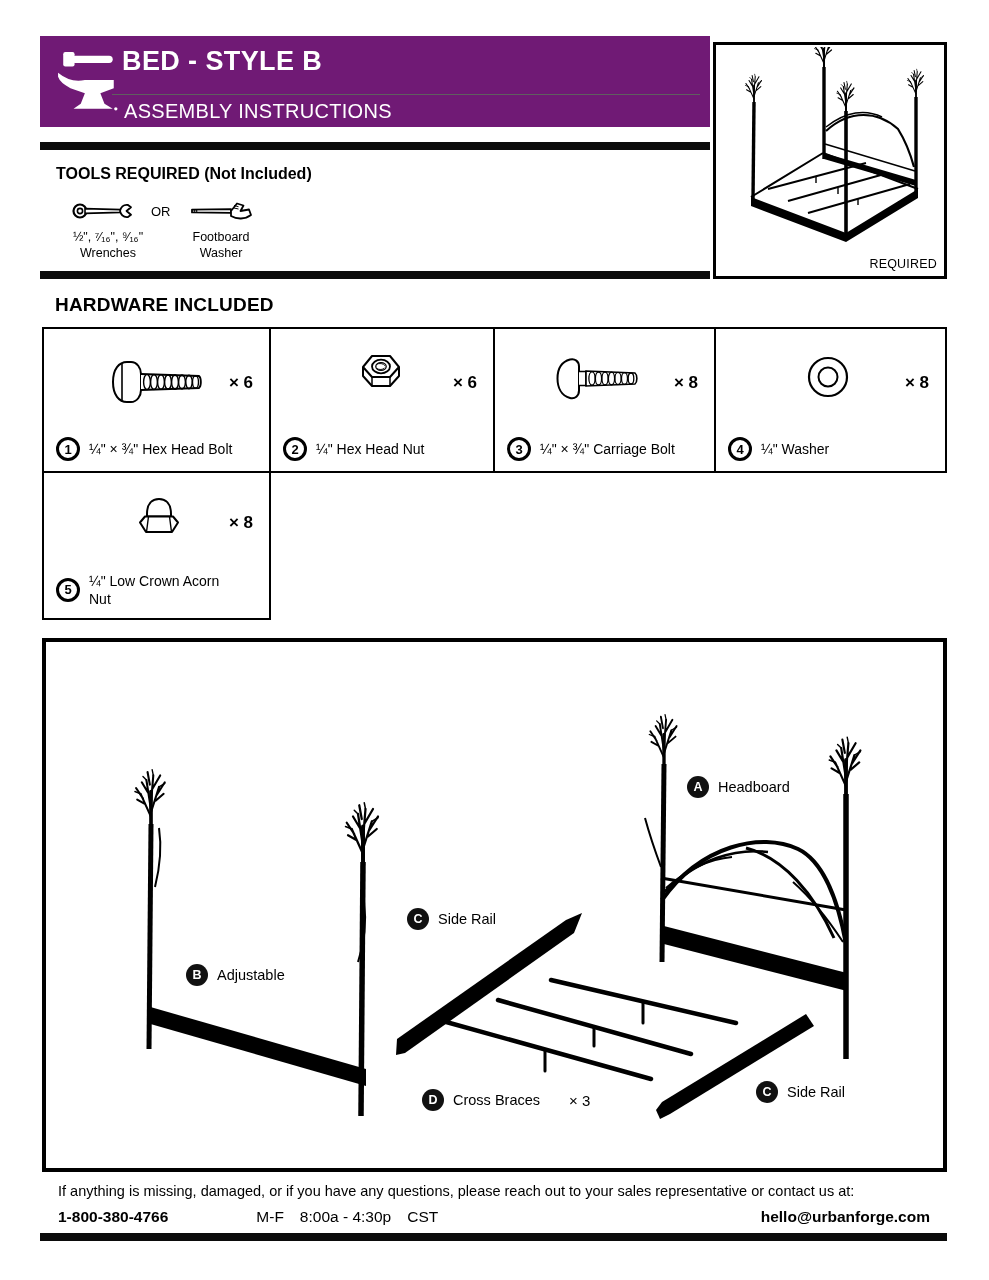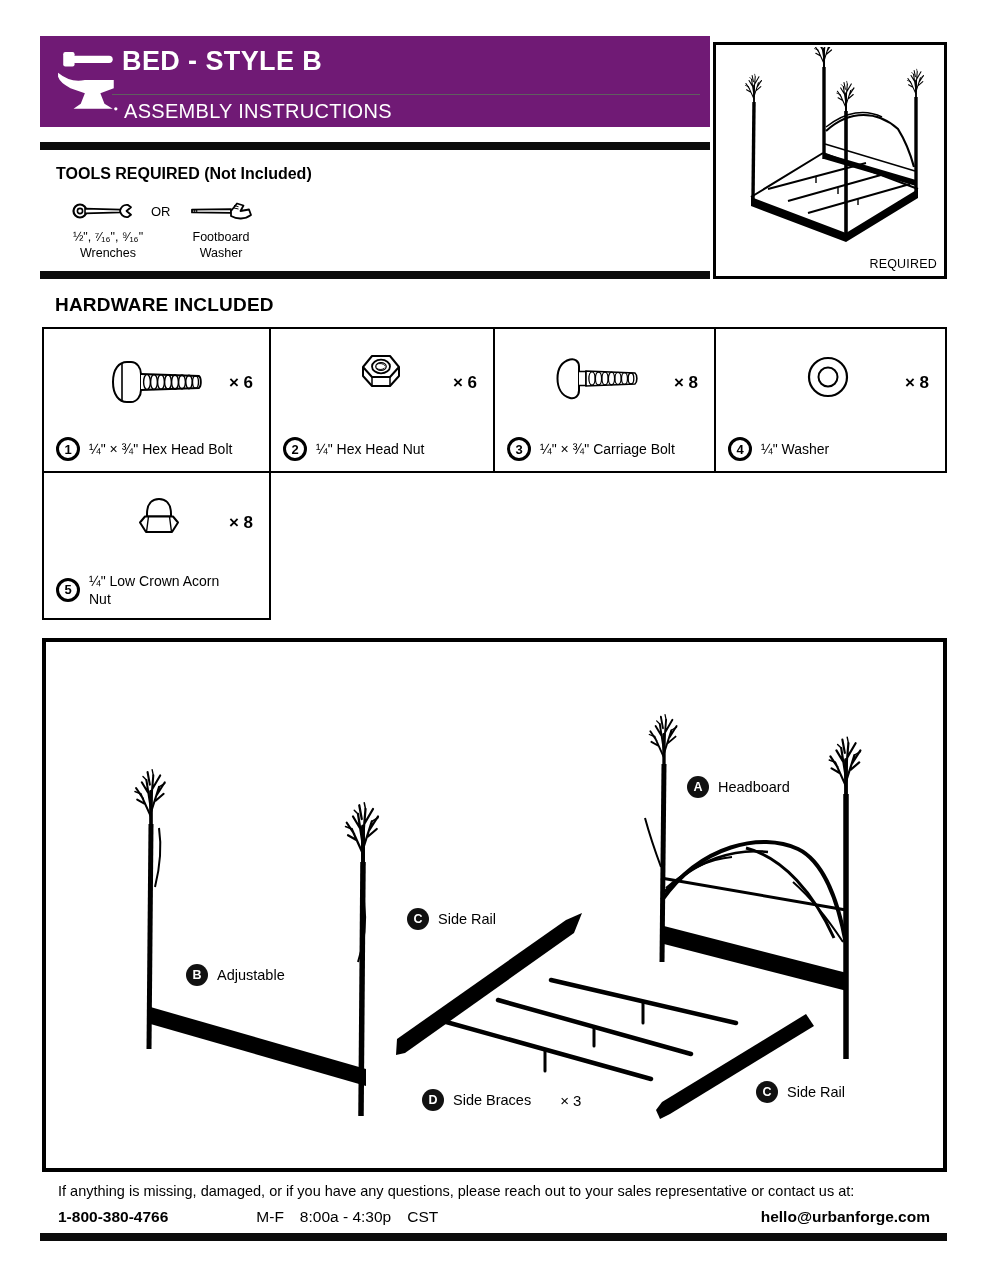--- a/index.html
+++ b/index.html
@@ -302,21 +302,21 @@
     <div class="part-label" style="left:361px;top:266px;">
       <div class="letter-badge">C</div>
       <div class="part-text">Side Rail</div>
     </div>
     <div class="part-label" style="left:710px;top:439px;">
       <div class="letter-badge">C</div>
       <div class="part-text">Side Rail</div>
     </div>
     <div class="part-label" style="left:376px;top:447px;">
       <div class="letter-badge">D</div>
-      <div class="part-text">Side Braces</div>
+      <div class="part-text">Cross Braces</div>
       <div class="part-qty">× 3</div>
     </div>
   </div>
 
   <div class="abs footer-msg">If anything is missing, damaged, or if you have any questions, please reach out to your sales representative or contact us at:</div>
   <div class="abs footer-row">
     <span class="footer-phone">1-800-380-4766</span>
     <span class="footer-days">M-F</span>
     <span class="footer-time">8:00a - 4:30p</span>
     <span class="footer-tz">CST</span>

